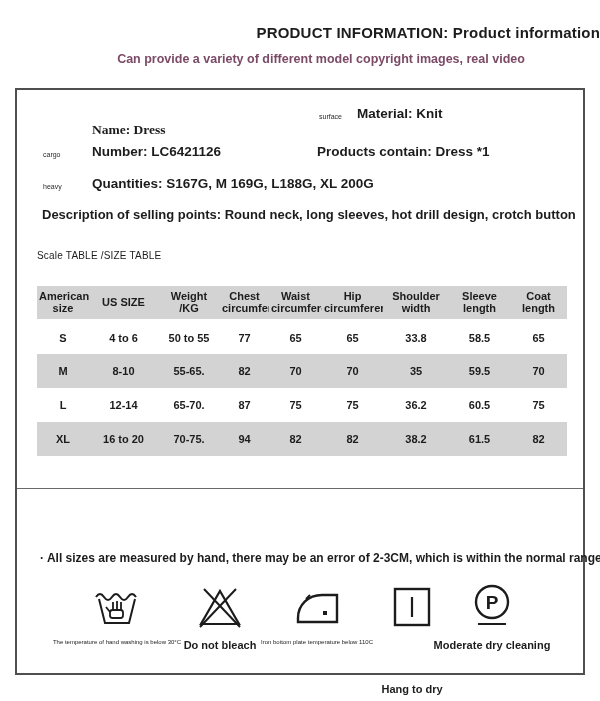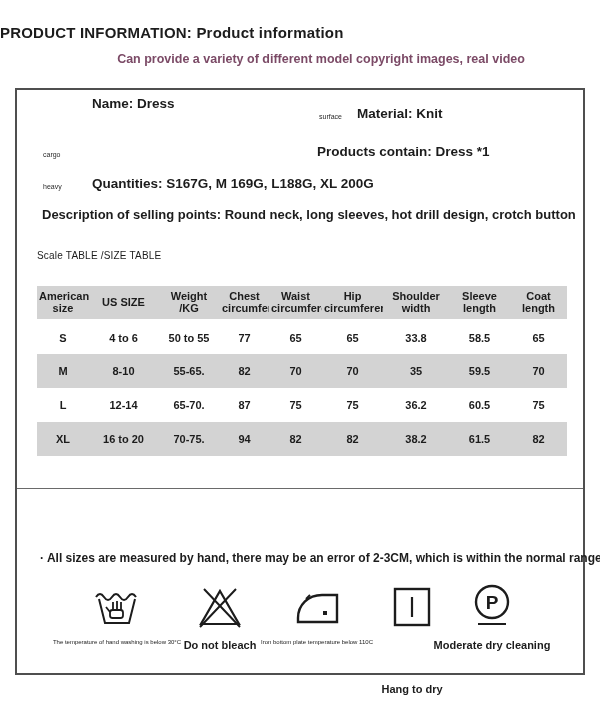--- a/index.html
+++ b/index.html
@@ -3,21 +3,21 @@
 <meta charset="utf-8">
 <style>
   * { margin:0; padding:0; box-sizing:border-box; }
   html,body { width:600px; height:701px; background:#ffffff; overflow:hidden; }
   .page {
     position:relative; width:600px; height:701px; background:#fff;
     font-family:"Liberation Sans","DejaVu Sans",sans-serif; color:#1c1c1c;
   }
   .title {
     position:absolute; top:24px; left:0; width:100%;
-    text-align:left; font-size:15px; font-weight:700; letter-spacing:.2px;
+    text-align:right; font-size:15px; font-weight:700; letter-spacing:.2px;
   }
   .subtitle {
     position:absolute; top:52px; left:0; width:100%;
     text-align:center; font-size:12.5px; font-weight:600; color:#7b4a66;padding-left:42px;
   }
   .box {
     position:absolute; left:15px; top:88px; width:570px; height:587px;
     border:2px solid #4f4f4f; background:#fff;
   }
   .abs { position:absolute; white-space:nowrap; }
@@ -59,25 +59,26 @@
 </head>
 <body>
 
 <div class="page">
 
   <div class="title">PRODUCT INFORMATION: Product information</div>
   <div class="subtitle">Can provide a variety of different model copyright images, real video</div>
 
   <div class="box">
 
-    <span class="abs lbl" style="left:75px;  top:6px;">Name: Dress</span>
+    <span class="abs lbl" style="left:75px;  top:32px;font-family:Liberation Serif, serif;">Name: Dress</span>
     <span class="abs tiny" style="left:302px; top:23px;">surface</span>
     <span class="abs lbl" style="left:340px; top:16px;">Material: Knit</span>
 
     <span class="abs tiny" style="left:26px;  top:61px;">cargo</span>
+    <span class="abs lbl" style="left:75px;  top:54px;">Number: LC6421126</span>
     <span class="abs lbl" style="left:300px; top:54px;">Products contain: Dress *1</span>
 
     <span class="abs tiny" style="left:26px;  top:93px;">heavy</span>
     <span class="abs lbl" style="left:75px;  top:86px;">Quantities: S167G, M 169G, L188G, XL 200G</span>
 
     <span class="abs desc" style="left:25px;  top:117px;">Description of selling points: Round neck, long sleeves, hot drill design, crotch button</span>
 
     <span class="abs section-title" style="left:20px; top:160px;">Scale TABLE /SIZE TABLE</span>
 
     <table class="size">

